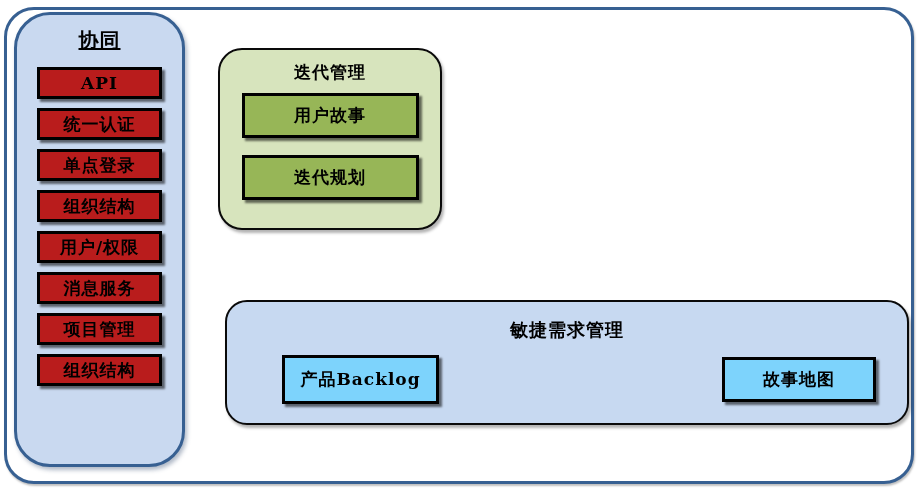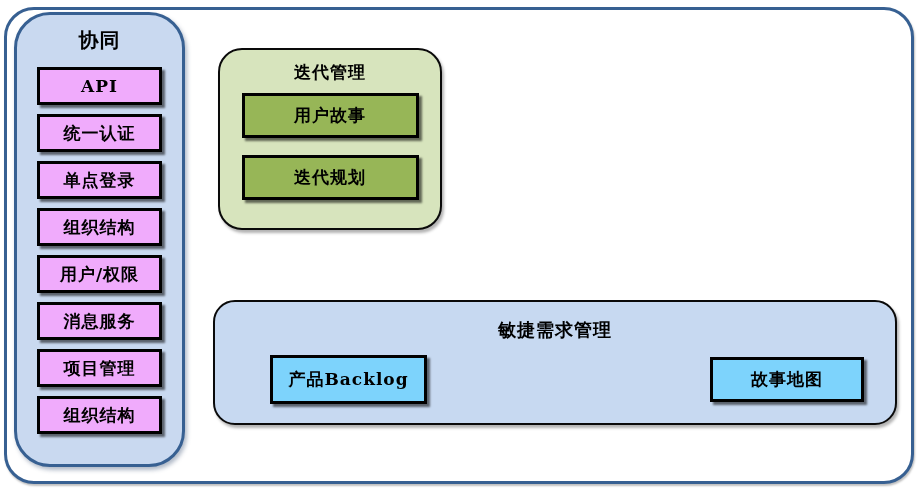--- a/index.html
+++ b/index.html
@@ -37,20 +37,21 @@
     display: flex;
     flex-direction: column;
     align-items: center;
   }
   .sidebar-title {
     margin-top: 12px;
     font-size: 20px;
     font-weight: bold;
     color: #000;
     letter-spacing: 1px;
+    text-decoration: underline;
   }
   .sidebar-items {
     margin-top: 13px;
     display: flex;
     flex-direction: column;
     gap: 9px;
     align-items: center;
   }
   .box {
     box-sizing: border-box;
@@ -59,22 +60,22 @@
     align-items: center;
     justify-content: center;
     font-weight: bold;
     color: #000;
     box-shadow: 3px 3px 2px rgba(0,0,0,0.55);
     font-family: "DejaVu Serif", serif;
     letter-spacing: 1px;
     white-space: nowrap;
   }
   .sidebar-item {
-    width: 125px; height: 38px;
-    background: #f0abfc;
+    width: 125px; height: 32px;
+    background: #b91c1c;
     font-size: 17px;
   }
   
   .panel {
     position: absolute;
     box-sizing: border-box;
     border: 2px solid #0a0a0a;
     border-radius: 24px;
     box-shadow: 2px 3px 3px rgba(0,0,0,0.3);
   }
@@ -119,21 +120,21 @@
     position: absolute;
     background: #8064A2;
     font-size: 17px;
   }
   .item-task-card     { left: 22px;  top: 40px;  width: 158px; height: 46px; }
   .item-custom-status { left: 224px; top: 40px;  width: 175px; height: 45px; }
   .item-burndown      { left: 22px;  top: 118px; width: 160px; height: 48px; }
   .item-distribution  { left: 227px; top: 123px; width: 175px; height: 47px; }
   
   .panel-req {
-    left: 213px; top: 300px;
+    left: 225px; top: 300px;
     width: 684px; height: 125px;
     background: #C7D9F1;
     border-radius: 22px;
   }
   .panel-req .panel-title { margin-top: 16px; font-size: 18px; }
   .blue-item {
     position: absolute;
     background: #7dd3fc;
     font-size: 17px;
   }

